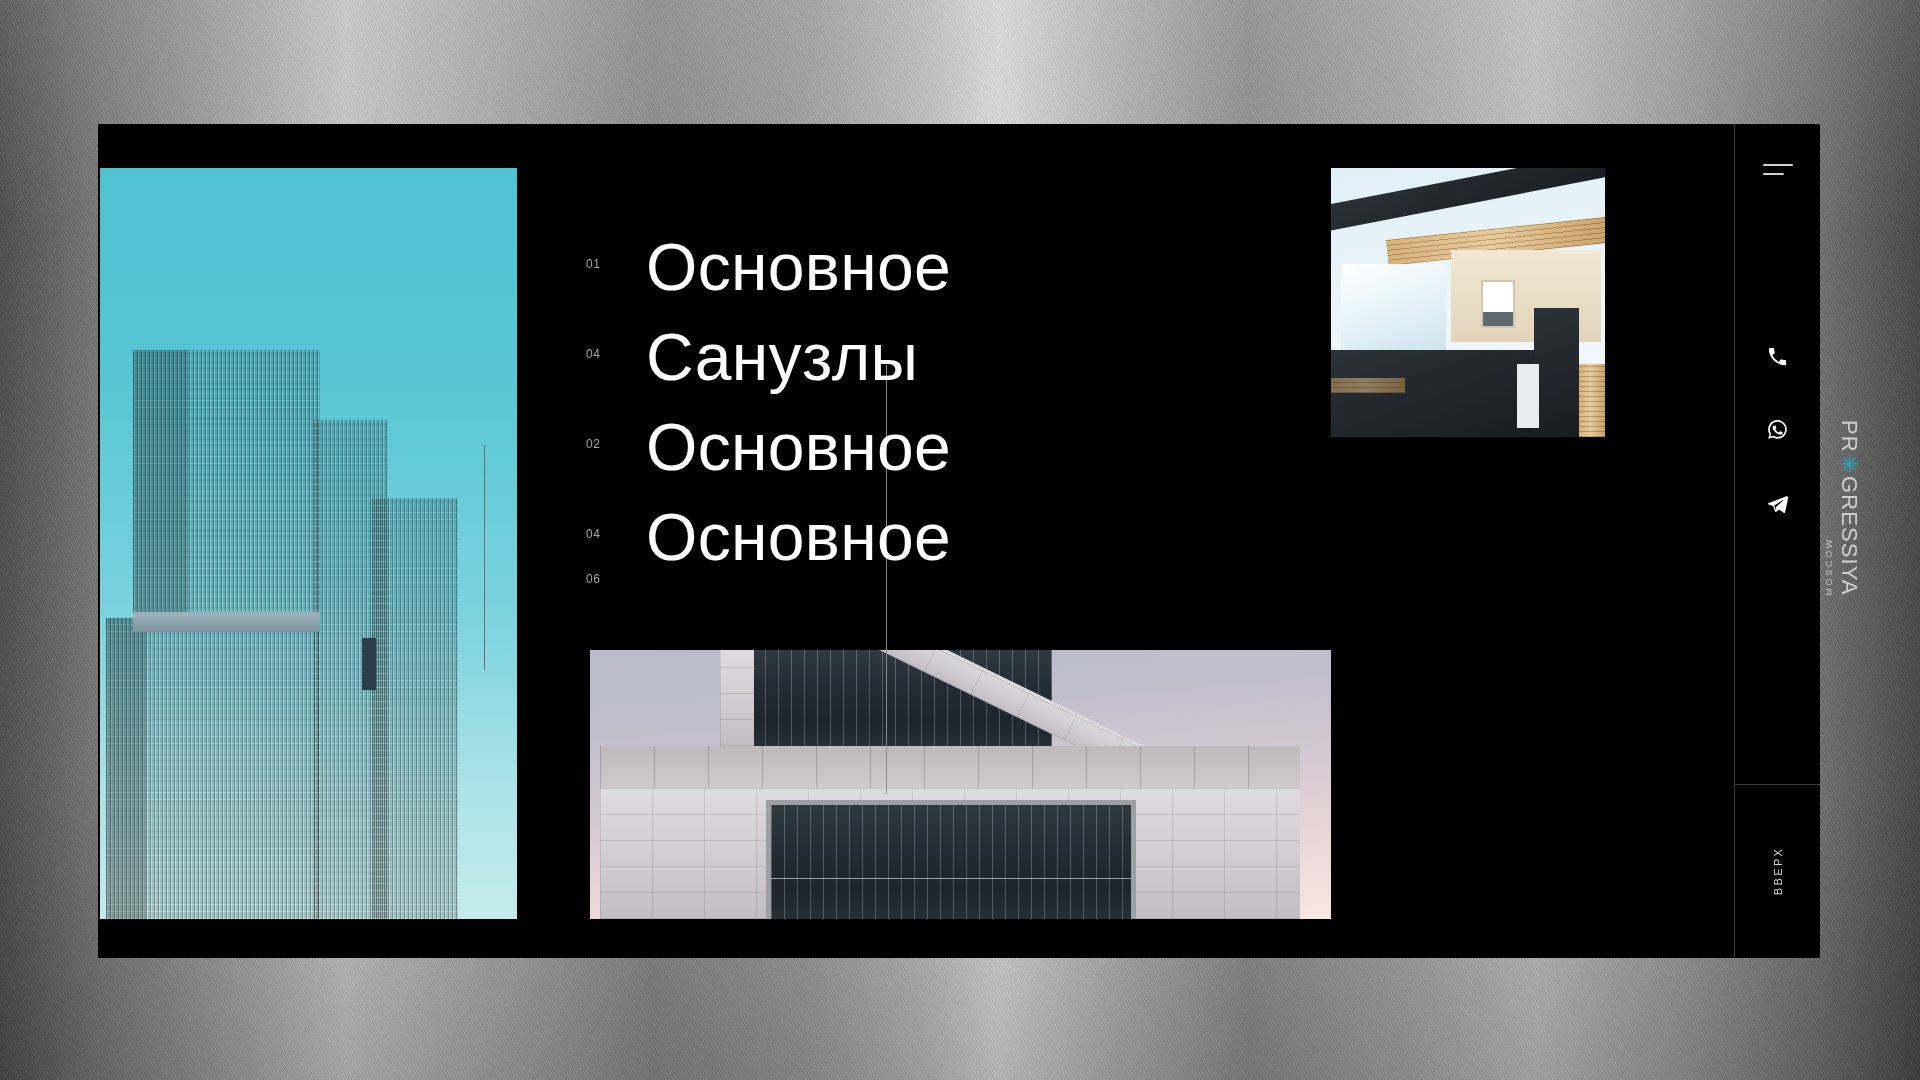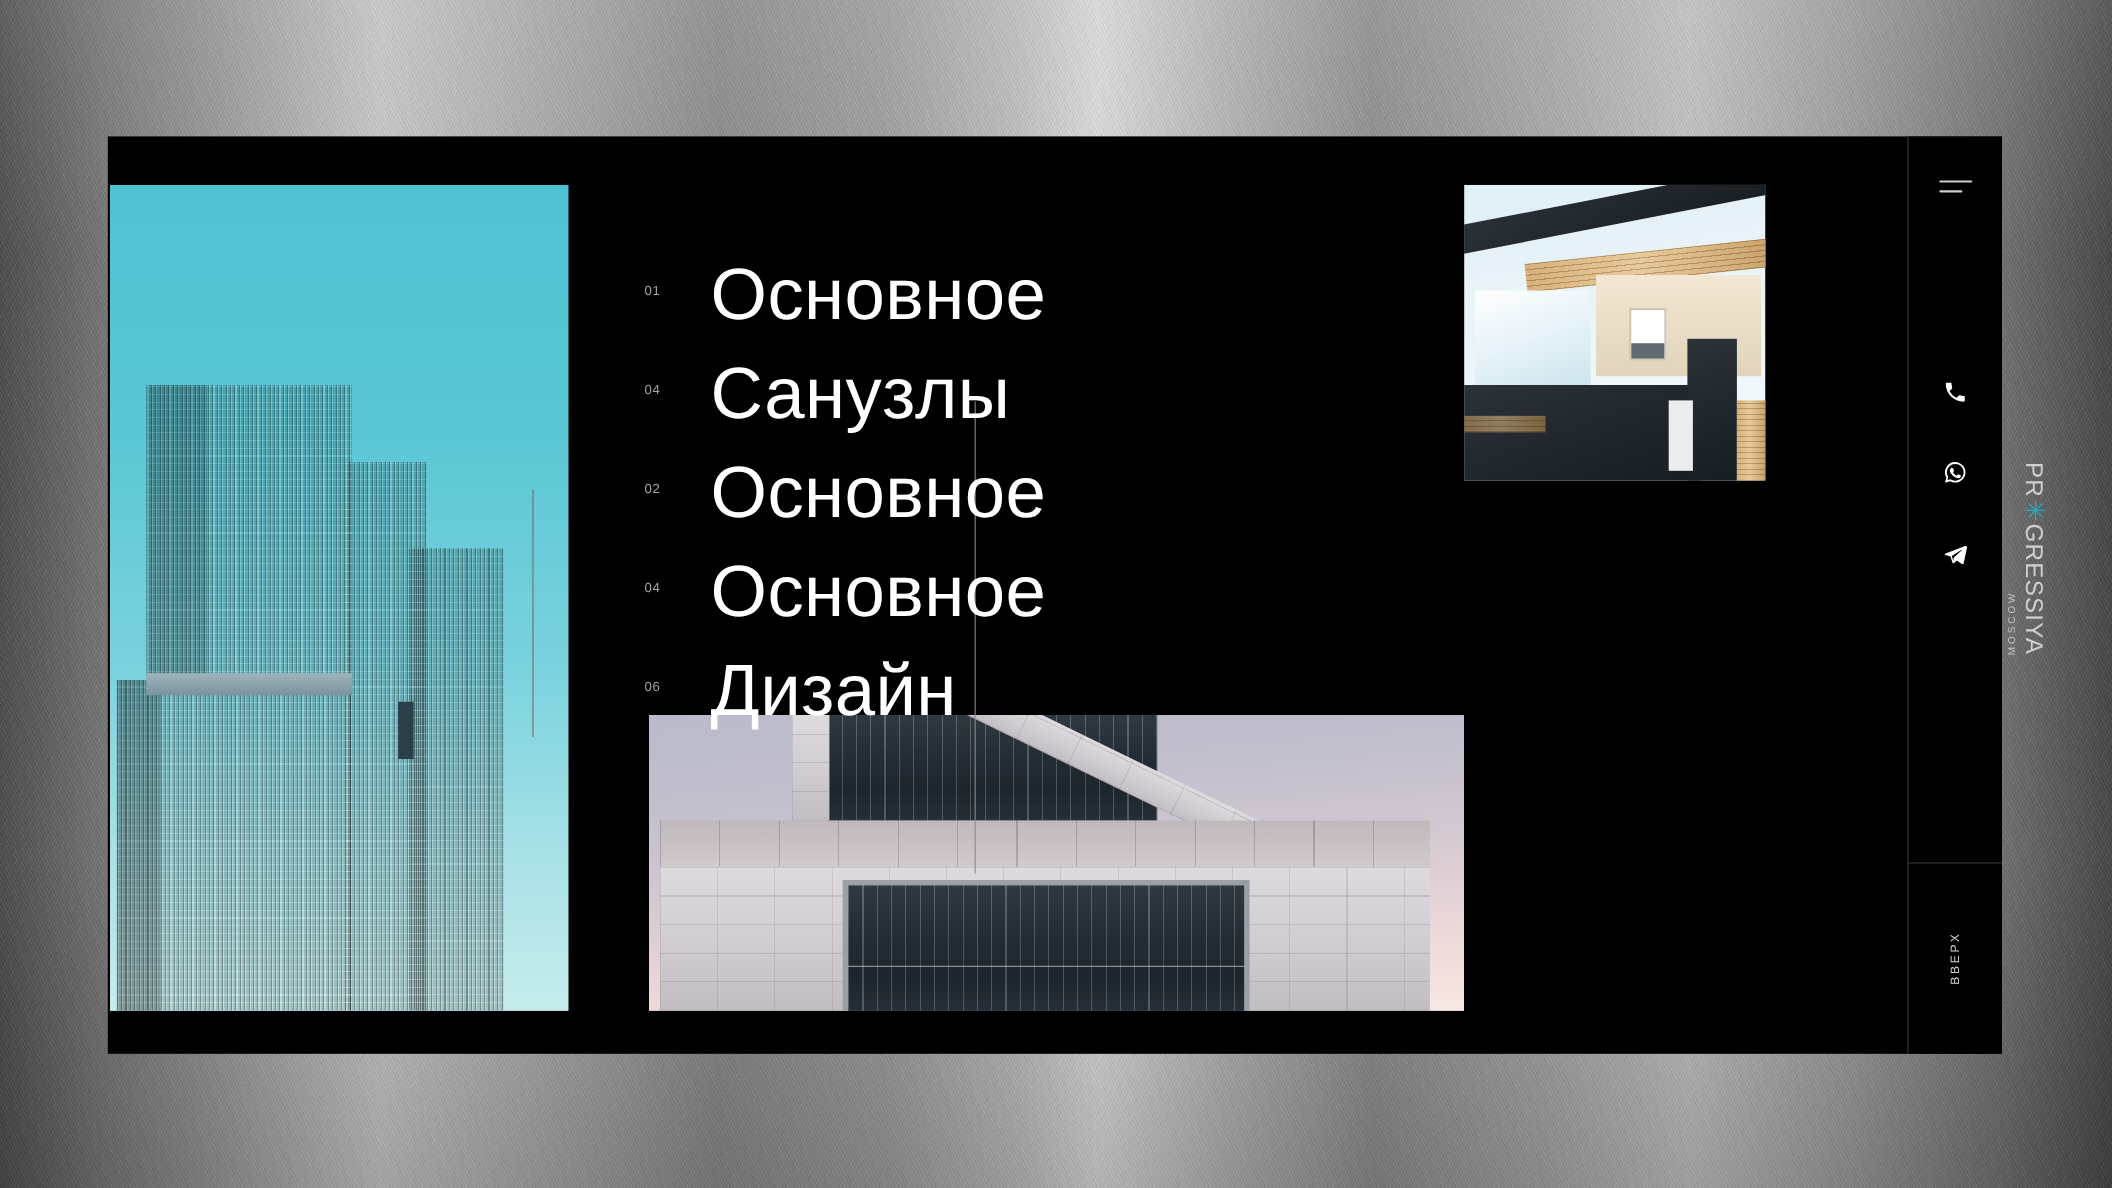--- a/index.html
+++ b/index.html
@@ -311,21 +311,20 @@
       <span class="nav-label">Основное</span>
     </div>
 
     <div class="nav-row">
       <span class="nav-num">04</span>
       <span class="nav-label">Основное</span>
     </div>
 
     <div class="nav-row">
       <span class="nav-num">06</span>
-      <span class="nav-label">Дизайн</span>
     </div>
 
   </div>
 
   <div id="sidebar">
 
     <div id="sidebar-top">
 
       <div id="burger">
         <i></i>

